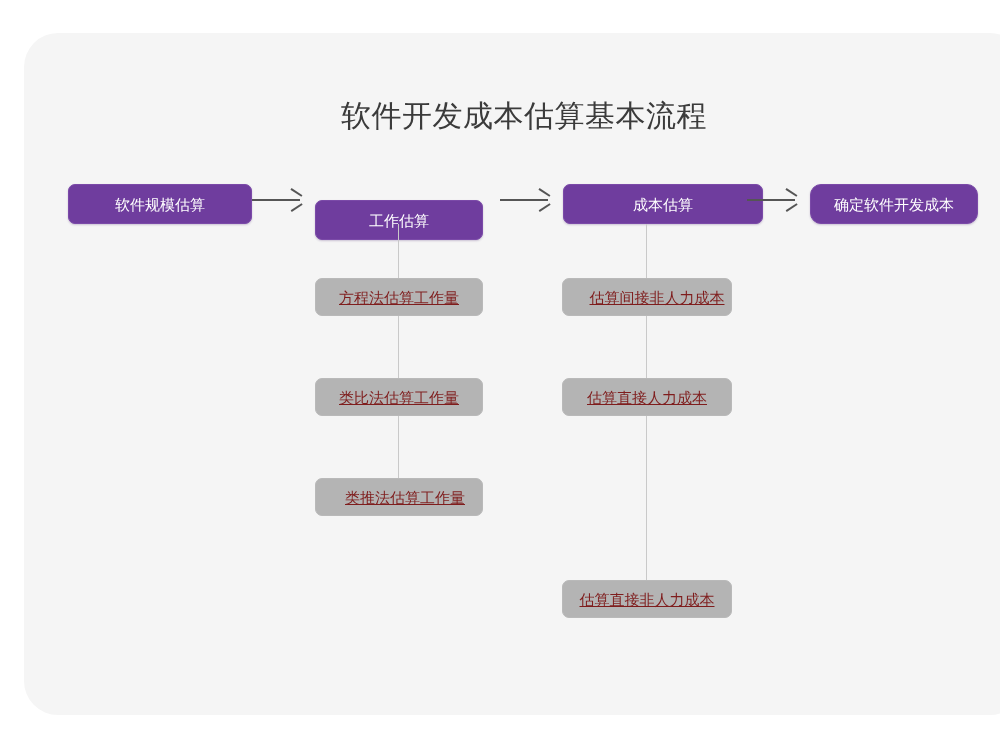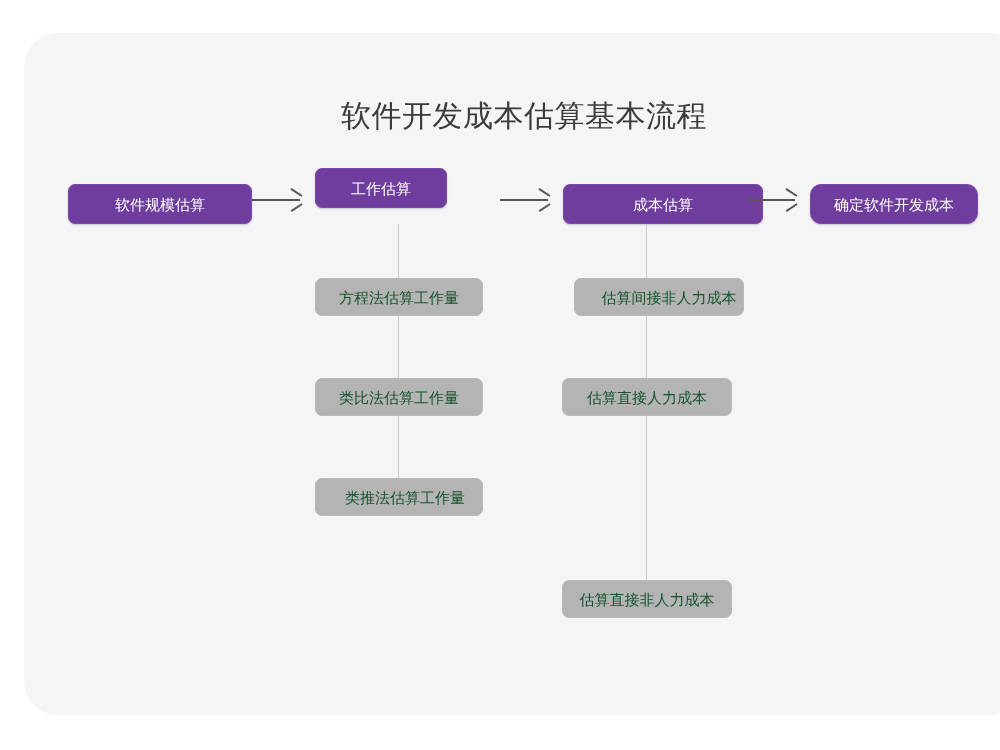--- a/index.html
+++ b/index.html
@@ -65,22 +65,23 @@
     background: #6f3d9e;
     border: 1px solid #7b4aa8;
     color: #ffffff;
     height: 40px;
     box-shadow: 0 1px 2px rgba(80, 45, 115, 0.25);
   }
 
   .node.secondary {
     background: #b4b4b4;
     border: 1px solid #b9b9b9;
-    color: #14532d;
+    color: #7f1d1d;
     height: 38px;
+    text-decoration: underline;
   }
 
   
   .h-arrow {
     position: absolute;
     height: 22px;
     top: 189px;
   }
   .h-arrow .shaft {
     position: absolute;
@@ -128,21 +129,21 @@
 <body>
 
 <div id="canvas">
 
   <div id="card"></div>
 
   <div id="page-title">软件开发成本估算基本流程</div>
 
   <div class="node primary" style="left:44px; top:184px; width:184px;">软件规模估算</div>
 
-  <div class="node primary" style="left:291px; top:168px; width:132px;">工作估算</div>
+  <div class="node primary" style="left:291px; top:200px; width:168px;">工作估算</div>
 
   <div class="node primary" style="left:539px; top:184px; width:200px;">成本估算</div>
 
   <div class="node primary" style="left:786px; top:184px; width:168px;border-radius:11px;">确定软件开发成本</div>
 
   <div class="h-arrow" style="left:228px; width:48px;">
     <div class="shaft"></div>
     <div class="head"></div>
   </div>
 
@@ -159,20 +160,20 @@
   <div class="v-line" style="left:374px; top:224px; height:283px;"></div>
 
   <div class="node secondary" style="left:291px; top:278px; width:168px;">方程法估算工作量</div>
 
   <div class="node secondary" style="left:291px; top:378px; width:168px;">类比法估算工作量</div>
 
   <div class="node secondary" style="left:291px; top:478px; width:168px;padding-left:12px;">类推法估算工作量</div>
 
   <div class="v-line" style="left:622px; top:224px; height:386px;"></div>
 
-  <div class="node secondary" style="left:550px; top:278px; width:170px;padding-left:20px;">估算间接非人力成本</div>
+  <div class="node secondary" style="left:538px; top:278px; width:170px;padding-left:20px;">估算间接非人力成本</div>
 
   <div class="node secondary" style="left:538px; top:378px; width:170px;">估算直接人力成本</div>
 
 
   <div class="node secondary" style="left:538px; top:580px; width:170px;">估算直接非人力成本</div>
 
 </div>
 
 </body></html>

